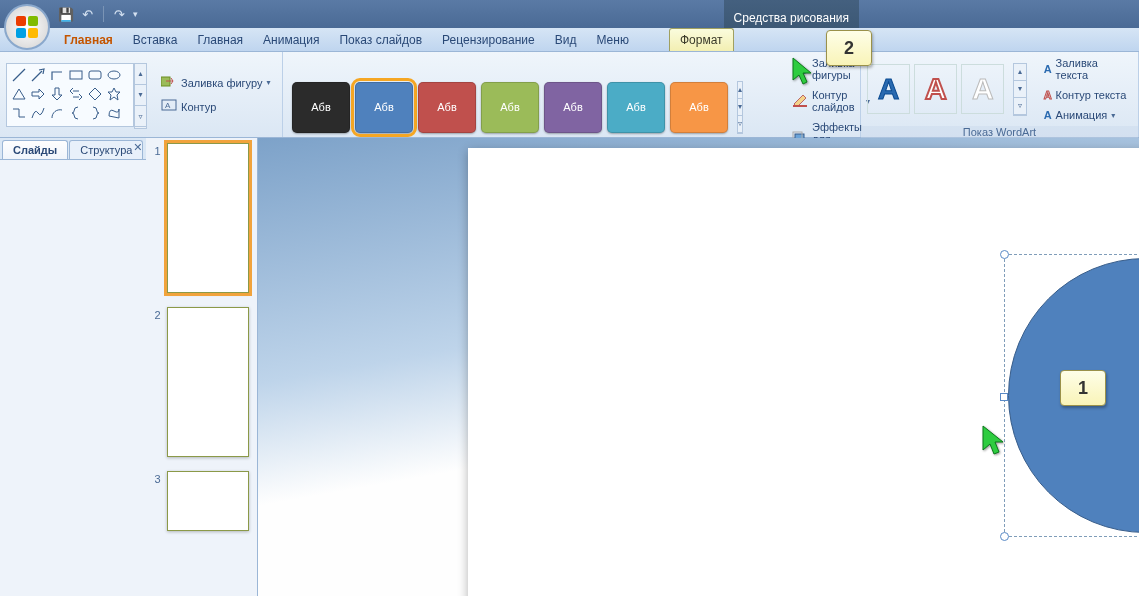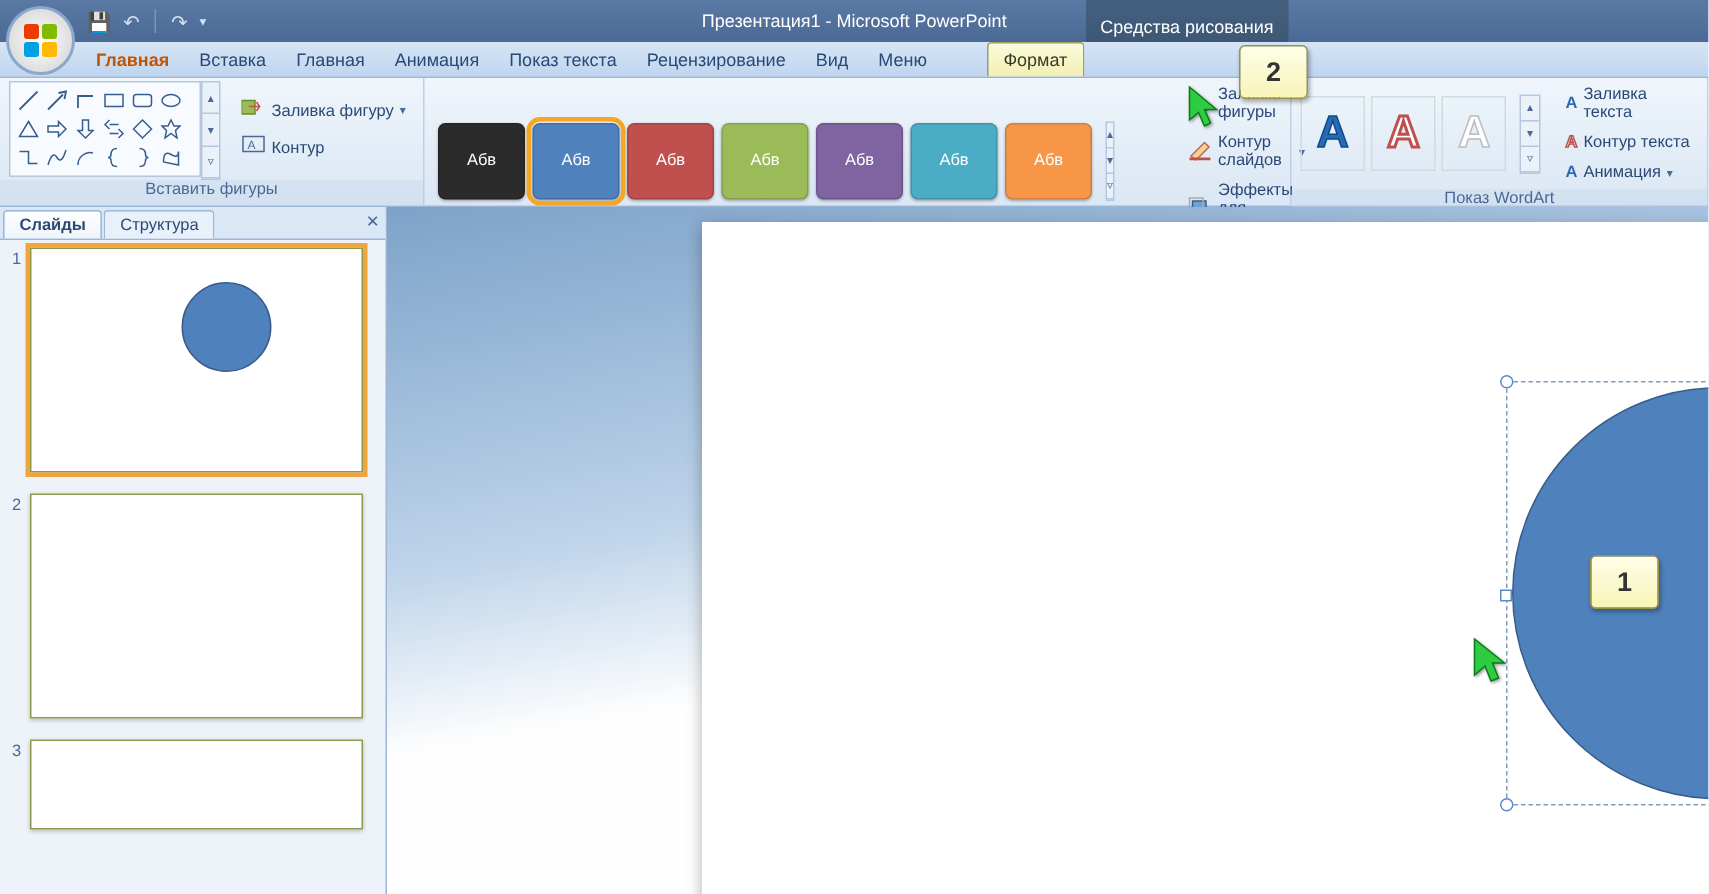--- a/index.html
+++ b/index.html
@@ -49,21 +49,21 @@
 .style-spin { width:14px; height:53px; border:1px solid #b4c7de; background:#eaf1f9; display:flex; flex-direction:column; margin-left:5px;}
 .style-spin div{flex:1; border-bottom:1px solid #b4c7de; font-size:8px; display:flex; align-items:center; justify-content:center; color:#4a6a95; cursor:pointer;}
 
 
 .g-wa { flex:1; }
 .wa-sw { width:46px; height:50px; display:flex; align-items:center; justify-content:center; font-size:30px; font-weight:bold; cursor:pointer; border:1px solid #cdd;}
 .wa-ops { margin-left:8px; display:flex; flex-direction:column; gap:2px; font-size:11px; color:#2a4977;}
 
 
 .content { display:flex; height: calc(596px - 28px - 24px - 86px); background:#fff;}
-.left-panel { width:258px; background:#eef3fa; border-right:1px solid #9bb6d6; display:flex; flex-direction:column;}
+.left-panel { width:258px; background:#eef3fa; border-right:1px solid #9bb6d6; display:flex; flex-direction:row;}
 .lp-tabs { height:22px; display:flex; align-items:flex-end; padding:2px 2px 0; background:#dae7f5; border-bottom:1px solid #9bb6d6; position:relative;}
 .lp-tab { font-size:11px; padding:3px 10px; border:1px solid #9bb6d6; border-bottom:none; background:#e8f0fa; color:#2a4977; margin-right:1px; border-radius:3px 3px 0 0; cursor:pointer;}
 .lp-tab.active { background:linear-gradient(#fefefe,#f0f5fb); font-weight:bold;}
 .lp-close { position:absolute; right:4px; top:3px; color:#4a6a95; font-size:11px; cursor:pointer;}
 .thumbs { overflow-y:auto; padding:5px 8px;}
 .thumb-block { display:flex; gap:6px; margin-bottom:14px;}
 .thumb-num { font-size:11px; color:#4a6a95; margin-top:2px;}
 .thumb { width:222px; height:150px; background:#fff; border:1px solid #8b9948; box-shadow:0 1px 3px rgba(0,0,0,.25); position:relative; cursor:pointer;}
 .thumb.sel { outline:3px solid #f1a33c;}
 .thumb .mini-circle{ position:absolute; left:100px; top:22px; width:60px; height:60px; border-radius:50%; background:#4f81bd; border:1px solid #385d8a;}
@@ -96,30 +96,29 @@
         <div></div>
       </div>
   </div>
   <div class="qat">
     <span>💾</span>
     <span>↶</span>
     <span class="sep"></span>
     <span>↷</span>
     <span style="font-size:9px;">▾</span>
   </div>
-  <div class="title-text">Презентация1 - Microsoft PowerPoint</div>
   <div class="context-tab-label">Средства рисования</div>
 </div>
 
 <div class="tabs-row">
   <div class="tab hover">Главная</div>
   <div class="tab">Вставка</div>
   <div class="tab">Главная</div>
   <div class="tab">Анимация</div>
-  <div class="tab">Показ текста</div>
+  <div class="tab">Показ слайдов</div>
   <div class="tab">Рецензирование</div>
   <div class="tab">Вид</div>
   <div class="tab">Меню</div>
   <div class="tab active-context">Формат</div>
 </div>
 
 <div class="ribbon">
 
   <div class="group g-insert">
     <div class="group-body">
@@ -242,21 +241,20 @@
           <span>
             <svg width="16" height="14">
                 <rect x="1" y="1" width="14" height="10" fill="none" stroke="#4a6a95"></rect>
                 <text x="4" y="9" font-size="8" fill="#4a6a95">A</text>
               </svg>
           </span>
           <span>Контур</span>
         </div>
       </div>
     </div>
-    <div class="group-label">Вставить фигуры</div>
   </div>
 
   <div class="group g-styles">
     <div class="group-body">
       <div class="style-gal" id="style-gal">
           <div class="style-sw" style="background: rgb(43, 43, 43);">Абв</div>
           <div class="style-sw sel" style="background: rgb(79, 129, 189);">Абв</div>
           <div class="style-sw" style="background: rgb(192, 80, 77);">Абв</div>
           <div class="style-sw" style="background: rgb(155, 187, 89);">Абв</div>
           <div class="style-sw" style="background: rgb(128, 100, 162);">Абв</div>

